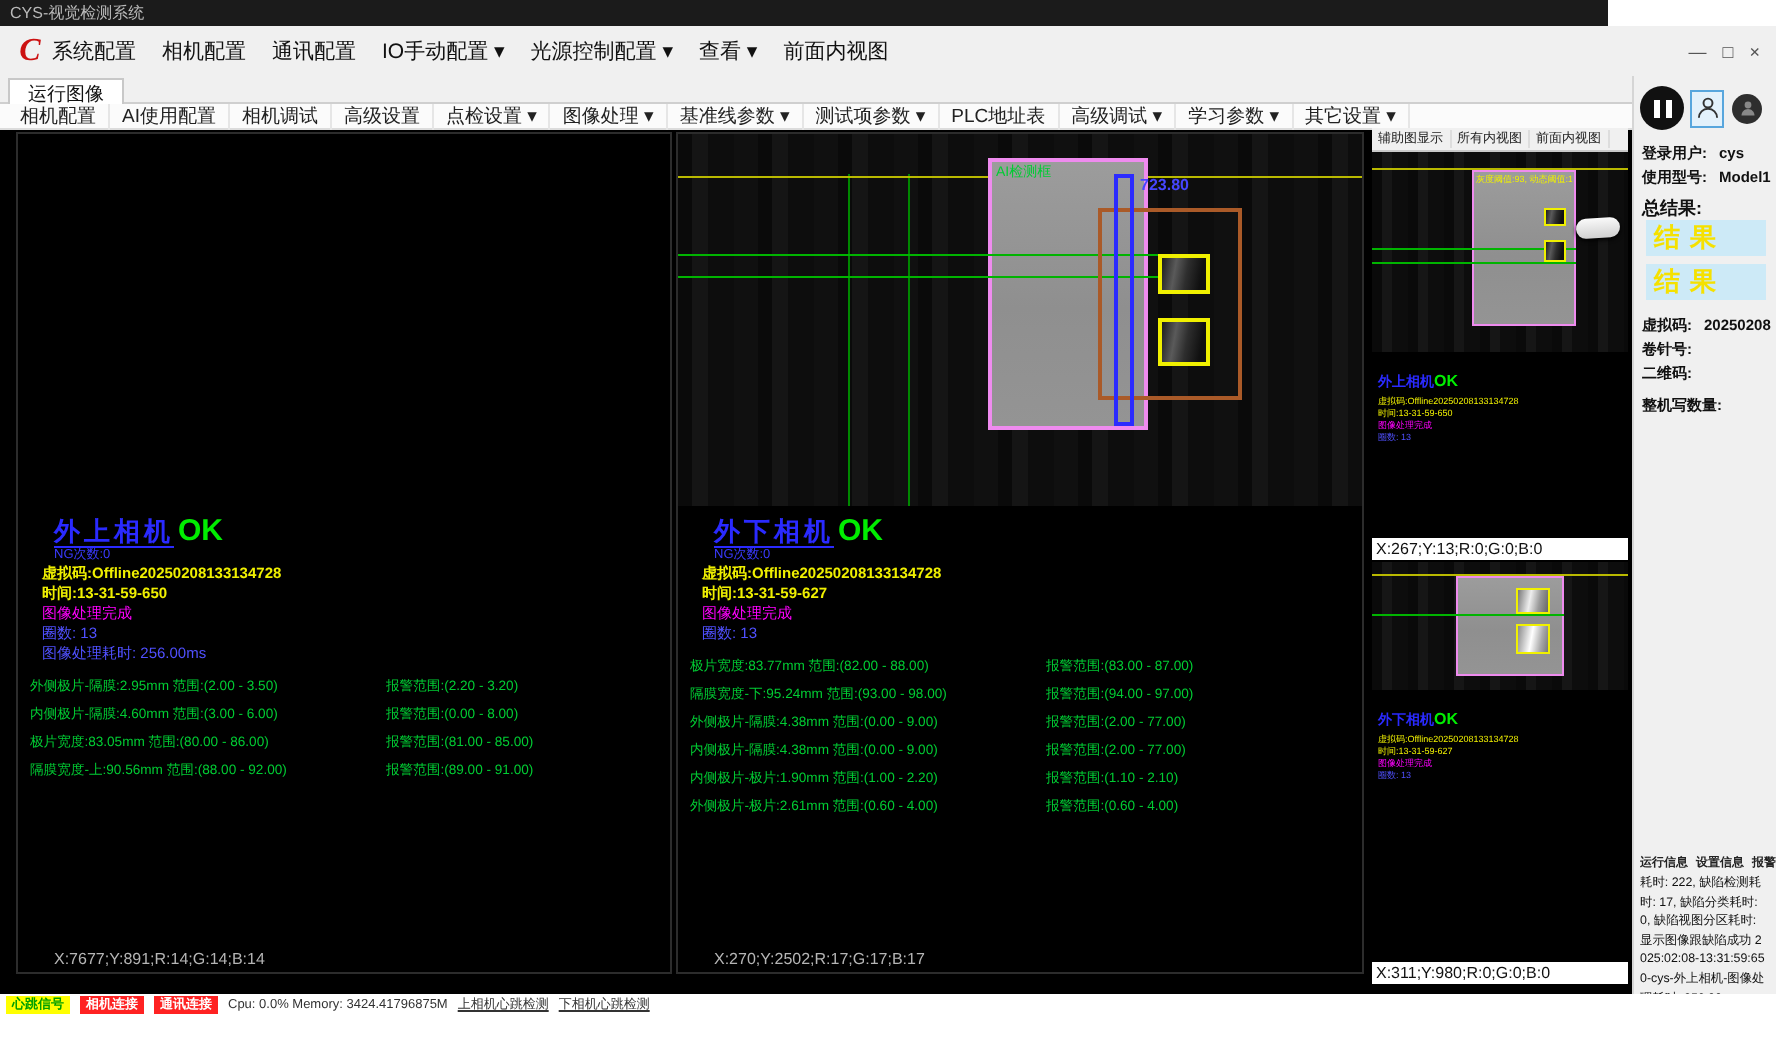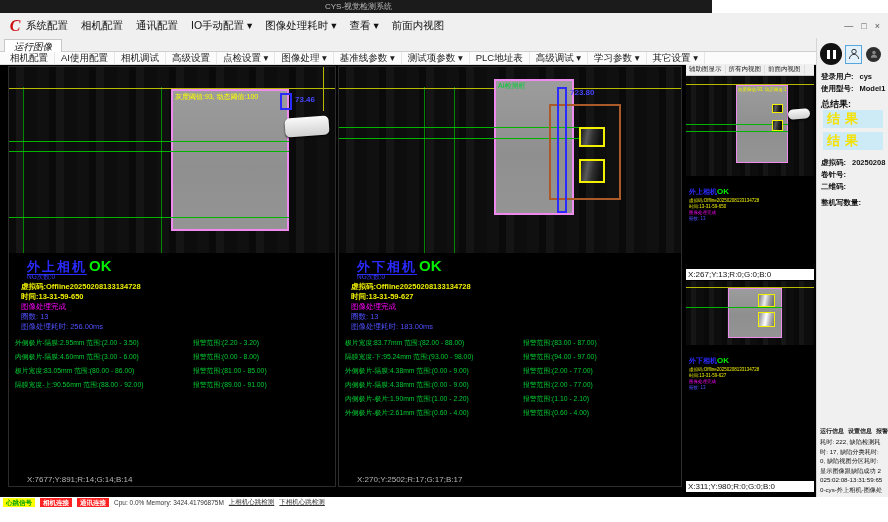--- a/index.html
+++ b/index.html
@@ -1,27 +1,27 @@
 <!DOCTYPE html>
 <html><head>
 <meta charset="utf-8">
 <style>
   * { margin:0; padding:0; box-sizing:border-box; }
   html,body { background:#888; }
   body { font-family:"Liberation Sans", sans-serif; }
   .window { position:relative; width:888px; height:522px; background:#ffffff; overflow:hidden; }
 
   
-  .titlebar { position:absolute; left:0; top:0; width:712px; height:13px; background:#1b1b1b; color:#b9b9b9; font-size:8px; line-height:13px; padding-left:5px;text-align:center; }
+  .titlebar { position:absolute; left:0; top:0; width:804px; height:13px; background:#1b1b1b; color:#b9b9b9; font-size:8px; line-height:13px; padding-left:5px; }
   .menubar { position:absolute; left:0; top:13px; width:888px; height:25px; background:#f0f0f0; display:flex; align-items:center; }
   .logo { width:22px; height:20px; margin-left:4px; color:#cc1111; font-size:16px; font-weight:bold; font-style:italic; font-family:"Liberation Serif", serif; line-height:20px; text-align:center; }
   .menuitem { font-size:10.5px; color:#111; margin-right:13px; white-space:nowrap; cursor:default; }
   .winctl { margin-left:auto; display:flex; gap:8px; padding-right:8px; }
   .winctl span { font-size:9px; color:#555; }
-  .tabstrip { position:absolute; left:0; top:38px; width:888px; height:14px; background:#f0f0f0; border-bottom:1px solid #cfcfcf;font-style:italic; }
+  .tabstrip { position:absolute; left:0; top:38px; width:888px; height:14px; background:#f0f0f0; border-bottom:1px solid #cfcfcf; }
   .runtab { position:absolute; left:4px; top:1px; height:13px; background:#ffffff; border:1px solid #c8c8c8; border-bottom:none; font-size:9.5px; padding:1px 9px 0 9px; color:#111; }
   .toolbar { position:absolute; left:0; top:52px; width:888px; height:13px; background:#fbfbfb; border-bottom:1px solid #dcdcdc; display:flex; align-items:center; padding-left:4px; }
   .tbitem { font-size:9.5px; color:#222; padding:0 6px; border-right:1px solid #e6e6e6; white-space:nowrap; }
 
   
   .main { position:absolute; left:0; top:65px; width:816px; height:432px; background:#000; }
 
   .view { position:absolute; background:#000; border:1px solid #2c2c2c; }
   .view-left { left:8px; top:66px; width:328px; height:421px; }
   .view-mid  { left:338px; top:66px; width:344px; height:421px; }
@@ -104,21 +104,21 @@
   <div class="titlebar">
     <span>CYS-视觉检测系统</span>
   </div>
 
   <div class="menubar">
     <span class="logo">C</span>
     <span class="menuitem">系统配置</span>
     <span class="menuitem">相机配置</span>
     <span class="menuitem">通讯配置</span>
     <span class="menuitem">IO手动配置 ▾</span>
-    <span class="menuitem">图像处理耗时 ▾</span>
+    <span class="menuitem">光源控制配置 ▾</span>
     <span class="menuitem">查看 ▾</span>
     <span class="menuitem">前面内视图</span>
     <span class="winctl">
       <span>—</span>
       <span>□</span>
       <span>×</span>
     </span>
   </div>
 
   <div class="tabstrip">
@@ -136,34 +136,20 @@
     <span class="tbitem">测试项参数 ▾</span>
     <span class="tbitem">PLC地址表</span>
     <span class="tbitem">高级调试 ▾</span>
     <span class="tbitem">学习参数 ▾</span>
     <span class="tbitem">其它设置 ▾</span>
   </div>
 
   <div class="main"></div>
 
   <div class="view view-left">
-    <div class="imgarea">
-      <div class="shape glinev" style="left:14px; top:20px; height:166px;"></div>
-      <div class="shape glinev" style="left:152px; top:20px; height:166px;"></div>
-      <div class="shape yline" style="left:0; top:21px; width:328px;"></div>
-      <div class="shape ylinev" style="left:314px; top:0; height:44px;"></div>
-      <div class="shape grayband" style="left:162px; top:22px; width:118px; height:142px;"></div>
-      <div class="shape gline" style="left:0; top:74px; width:280px;"></div>
-      <div class="shape gline" style="left:0; top:84px; width:280px;"></div>
-      <div class="shape gline" style="left:0; top:150px; width:280px;"></div>
-      <div class="shape bandlabel" style="left:166px; top:25px; width:112px;">灰度阈值:93, 动态阈值:100</div>
-      <div class="shape bluebox" style="left:271px; top:26px; width:12px; height:17px;"></div>
-      <div class="shape bluetext" style="left:286px; top:28px;">73.46</div>
-      <div class="shape connector" style="left:276px; top:50px; width:44px; height:19px;"></div>
-    </div>
     <div class="textblock">
       <div class="titlerow">
         <span class="camtitle">外上相机</span><span class="okval">OK</span>
       </div>
       <div class="ngline">NG次数:0</div>
       <div class="ytext">虚拟码:Offline20250208133134728</div>
       <div class="ytext">时间:13-31-59-650</div>
       <div class="mgtext">图像处理完成</div>
       <div class="bltext">圈数: 13</div>
       <div class="bltext">图像处理耗时: 256.00ms</div>
@@ -206,21 +192,20 @@
     </div>
     <div class="textblock">
       <div class="titlerow">
         <span class="camtitle">外下相机</span><span class="okval">OK</span>
       </div>
       <div class="ngline">NG次数:0</div>
       <div class="ytext">虚拟码:Offline20250208133134728</div>
       <div class="ytext">时间:13-31-59-627</div>
       <div class="mgtext">图像处理完成</div>
       <div class="bltext">圈数: 13</div>
-      <div class="bltext">图像处理耗时: 183.00ms</div>
       <div class="rows">
         <div class="mrow">
             <span class="m">极片宽度:83.77mm 范围:(82.00 - 88.00)</span>
             <span class="a">报警范围:(83.00 - 87.00)</span>
           </div>
         <div class="mrow">
             <span class="m">隔膜宽度-下:95.24mm 范围:(93.00 - 98.00)</span>
             <span class="a">报警范围:(94.00 - 97.00)</span>
           </div>
         <div class="mrow">

